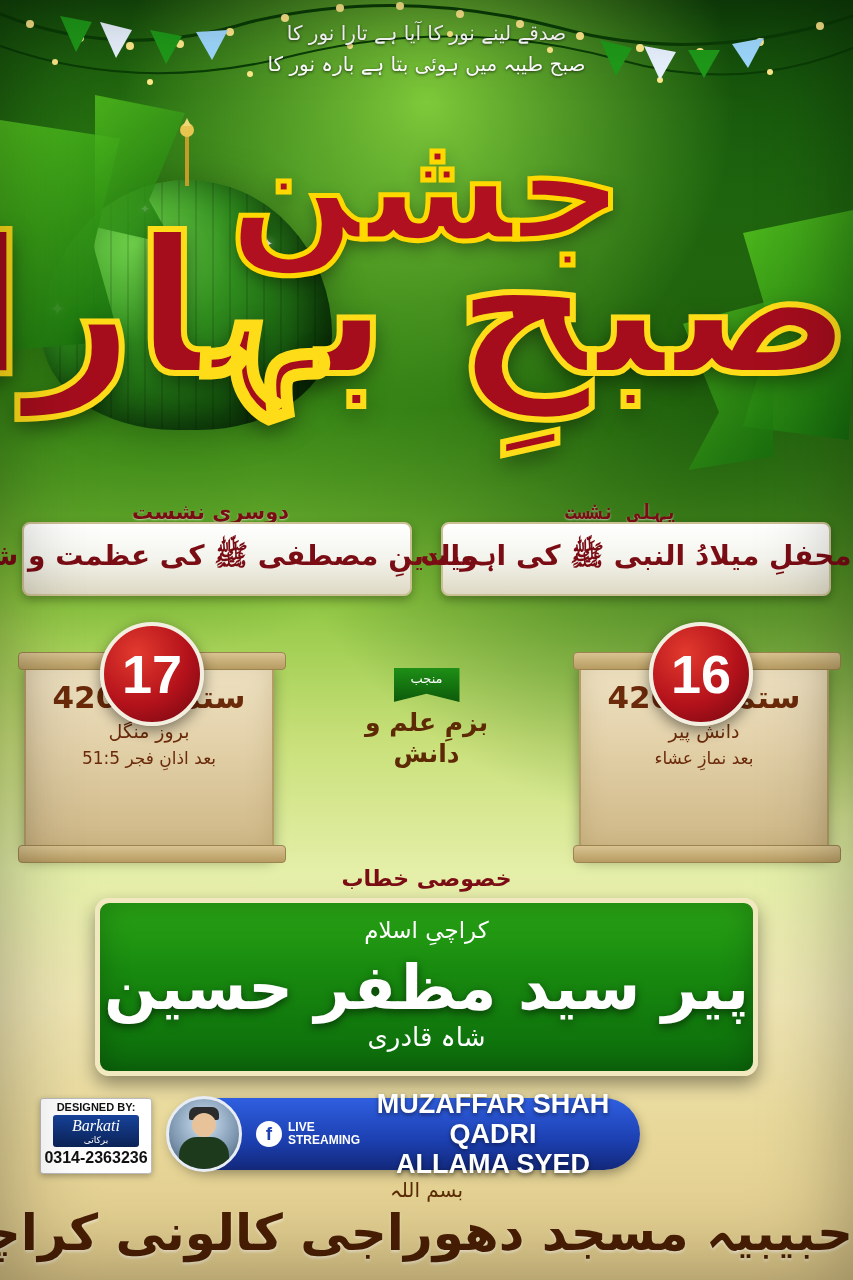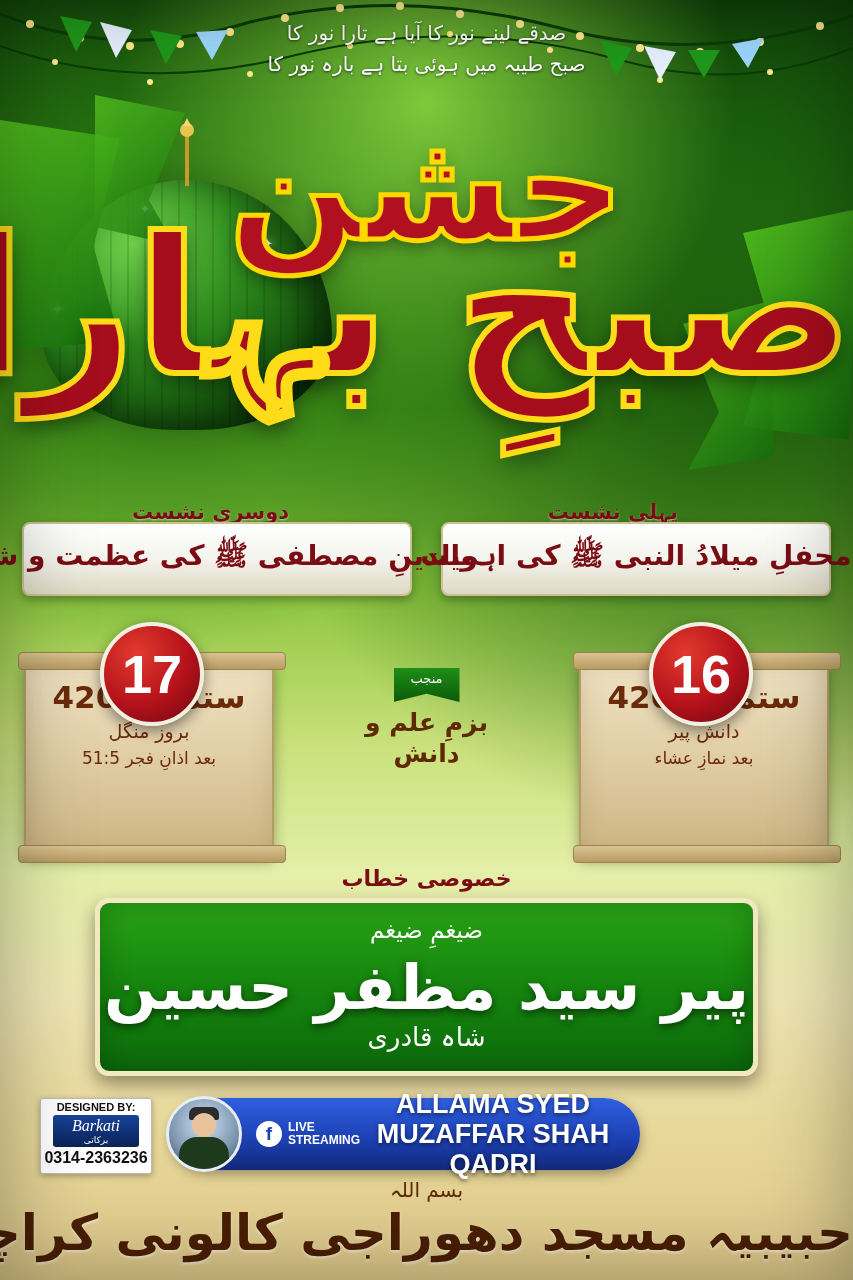--- a/index.html
+++ b/index.html
@@ -103,21 +103,21 @@
     -webkit-text-stroke: 2px #ffd94a;
     text-shadow: 0 3px 8px rgba(0,0,0,.35);
   }
 
   
   .sessions { position: absolute; top: 500px; left: 0; width: 853px; height: 120px; }
   .sesslabel {
     position: absolute; top: 0; font-size: 21px; font-weight: bold; color: #7a0c14;
     text-shadow: 0 1px 2px rgba(255,255,255,.6);
   }
-  .sesslabel.a { right: 175px; }
+  .sesslabel.a { right: 175px; font-family: Liberation Mono, monospace; }
   .sesslabel.b { left: 132px; }
   .ribbon {
     position: absolute; top: 22px; height: 74px;
     background: linear-gradient(180deg,#ffffff 0%,#f4f4ee 48%,#ded9c4 100%);
     border: 2px solid #cbbf94;
     border-radius: 8px;
     box-shadow: 0 4px 10px rgba(0,0,0,.3);
     display: flex; align-items: center; justify-content: center;
     color: #7a0c14; font-weight: bold;
   }
@@ -379,21 +379,21 @@
     <div class="midflag urdu">منجب</div>
     <div class="midtext">
       <div class="l1 urdu">بزمِ علم و</div>
       <div class="l2 urdu">دانش</div>
     </div>
   </div>
 
   <div class="speakerwrap">
     <div class="speakerhead urdu">خصوصی خطاب</div>
     <div class="speakerpanel">
-      <div class="tagline urdu">ضیغمِ ضیغم</div>
+      <div class="tagline urdu">کراچیِ اسلام</div>
       <div class="name urdu">پیر سید مظفر حسین</div>
       <div class="suffix urdu">شاہ قادری</div>
     </div>
   </div>
 
   <div class="designed">
     <div class="d1">DESIGNED BY:</div>
     <div class="logo">
       <div class="b1">Barkati</div>
       <div class="b2 urdu">بركاتی</div>
@@ -406,22 +406,22 @@
       <div class="cap"></div>
       <div class="head"></div>
       <div class="body"></div>
     </div>
     <div class="fbicon">f</div>
     <div class="livetag">
       <div>LIVE</div>
       <div>STREAMING</div>
     </div>
     <div class="livename">
+      <div>MUZAFFAR SHAH QADRI</div>
       <div>ALLAMA SYED</div>
-      <div>MUZAFFAR SHAH QADRI</div>
     </div>
   </div>
 
   <div class="footer">
     <div class="crest urdu">بسم اللہ</div>
     <div class="mosque urdu">حبیبیہ مسجد دھوراجی کالونی کراچی</div>
   </div>
 
   <div class="vignette"></div>
 </div>

